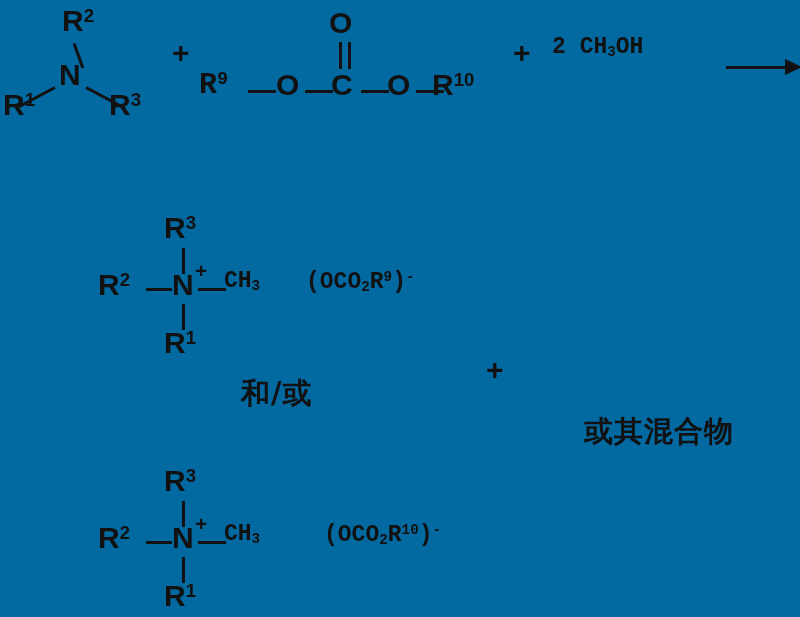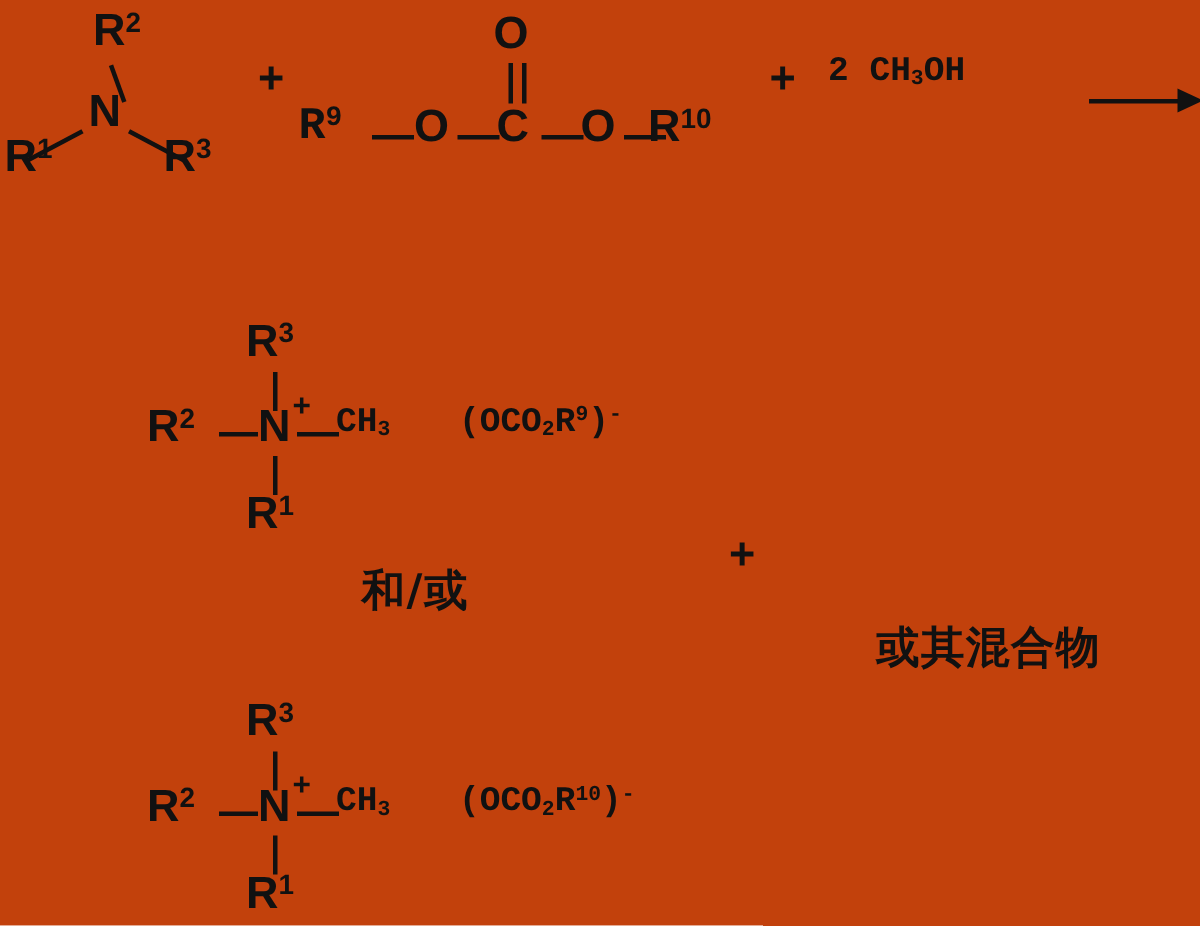--- a/index.html
+++ b/index.html
@@ -8,21 +8,21 @@
     background: #ffffff;
   }
   body {
     font-family: "Liberation Sans", sans-serif;
     color: #000000;
   }
   #scheme {
     position: relative;
     width: 800px;
     height: 617px;
-    background: #c2410c;
+    background: #0369a1;
     overflow: hidden;
   }
   
   .atom {
     position: absolute;
     font-family: "Liberation Sans", sans-serif;
     font-size: 30px;
     font-weight: 700;
     line-height: 1;
     white-space: nowrap;
@@ -196,16 +196,16 @@
     <div class="bond v" style="left:182px; top:557px; height:26px;"></div>
 
     <span class="atom" style="left:164px; top:581px;"><span>R</span><sup>1</sup></span>
 
     <span class="atom" style="left:98px; top:523px;"><span>R</span><sup>2</sup></span>
     <div class="bond h" style="left:146px; top:541px; width:26px;"></div>
 
     <div class="bond h" style="left:198px; top:541px; width:28px;"></div>
     <span class="formula" style="left:224px; top:523px;"><span>CH</span><sub>3</sub></span>
 
-    <span class="formula" style="left:306px; top:523px;"><span>(OCO</span><sub>2</sub><span>R</span><sup>10</sup><span>)</span><sup>-</sup></span>
+    <span class="formula" style="left:324px; top:523px;"><span>(OCO</span><sub>2</sub><span>R</span><sup>10</sup><span>)</span><sup>-</sup></span>
   </div>
 
 </div>
 
 </body></html>

